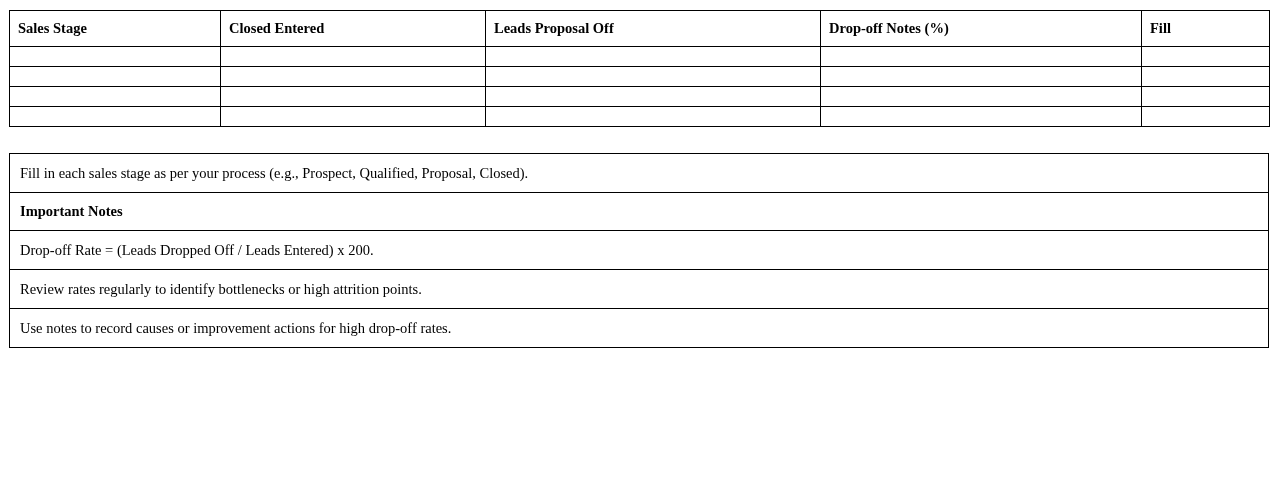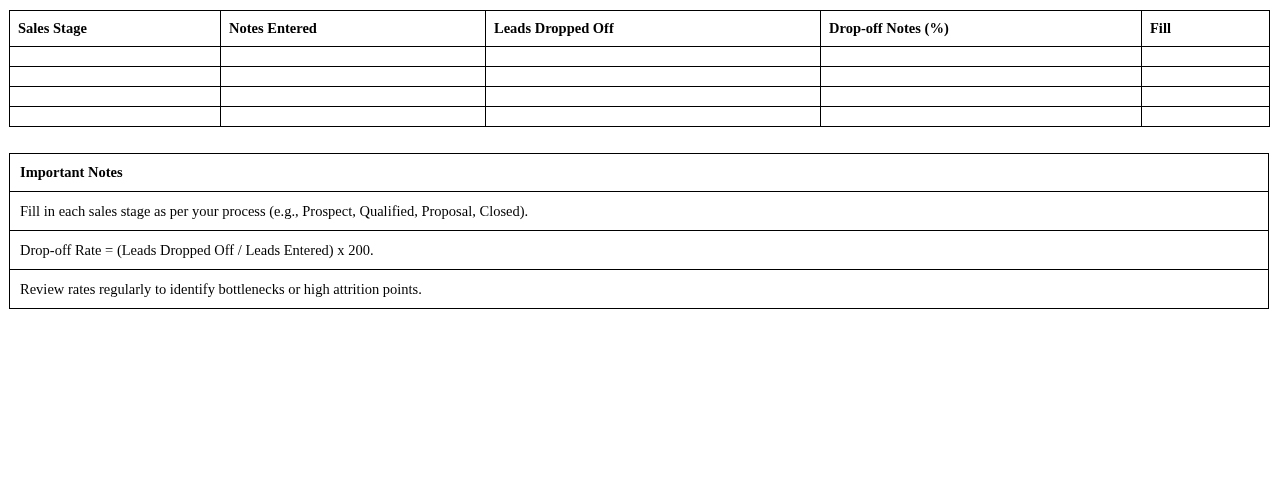--- a/index.html
+++ b/index.html
@@ -85,22 +85,22 @@
     <colgroup>
       <col class="col-stage">
       <col class="col-entered">
       <col class="col-dropped">
       <col class="col-rate">
       <col class="col-notes">
     </colgroup>
     <thead>
       <tr>
         <th>Sales Stage</th>
-        <th>Notes Entered</th>
-        <th>Leads Dropped Off</th>
+        <th>Closed Entered</th>
+        <th>Leads Proposal Off</th>
         <th>Drop-off Notes (%)</th>
         <th>Fill</th>
       </tr>
     </thead>
     <tbody>
       <tr>
         <td></td>
         <td></td>
         <td></td>
         <td></td>
@@ -126,27 +126,30 @@
         <td></td>
         <td></td>
         <td></td>
       </tr>
     </tbody>
   </table>
 
   <table class="notes-table">
     <tbody>
       <tr>
-        <td class="notes-header">Important Notes</td>
+        <td>Fill in each sales stage as per your process (e.g., Prospect, Qualified, Proposal, Closed).</td>
       </tr>
       <tr>
-        <td>Fill in each sales stage as per your process (e.g., Prospect, Qualified, Proposal, Closed).</td>
+        <td class="notes-header">Important Notes</td>
       </tr>
       <tr>
         <td>Drop-off Rate = (Leads Dropped Off / Leads Entered) x 200.</td>
       </tr>
       <tr>
         <td>Review rates regularly to identify bottlenecks or high attrition points.</td>
       </tr>
+      <tr>
+        <td>Use notes to record causes or improvement actions for high drop-off rates.</td>
+      </tr>
     </tbody>
   </table>
 
 </div>
 
 </body></html>

